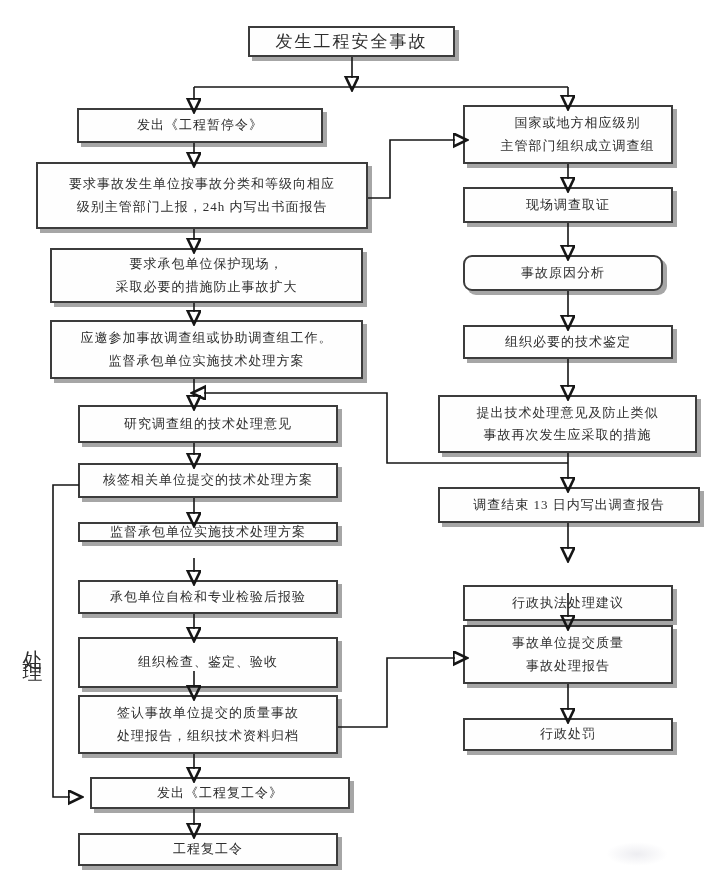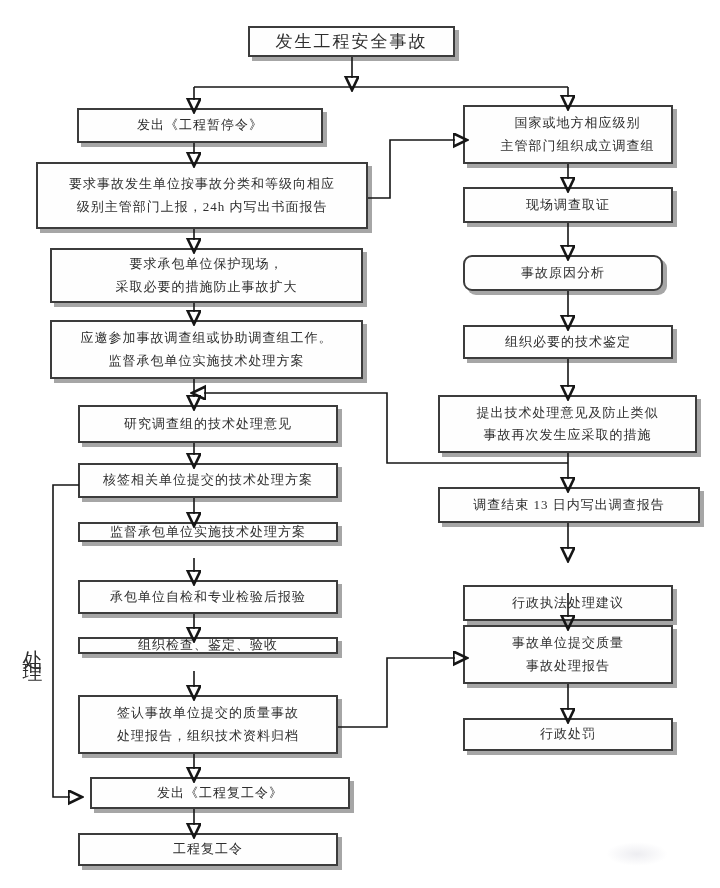--- a/index.html
+++ b/index.html
@@ -78,21 +78,21 @@
   <div class="node" style="left:36px;top:162px;width:332px;height:67px;">要求事故发生单位按事故分类和等级向相应
 级别主管部门上报，24h 内写出书面报告</div>
   <div class="node" style="left:50px;top:248px;width:313px;height:55px;">要求承包单位保护现场，
 采取必要的措施防止事故扩大</div>
   <div class="node" style="left:50px;top:320px;width:313px;height:59px;">应邀参加事故调查组或协助调查组工作。
 监督承包单位实施技术处理方案</div>
   <div class="node" style="left:78px;top:405px;width:260px;height:38px;">研究调查组的技术处理意见</div>
   <div class="node" style="left:78px;top:463px;width:260px;height:35px;">核签相关单位提交的技术处理方案</div>
   <div class="node" style="left:78px;top:522px;width:260px;height:20px;">监督承包单位实施技术处理方案</div>
   <div class="node" style="left:78px;top:580px;width:260px;height:34px;">承包单位自检和专业检验后报验</div>
-  <div class="node" style="left:78px;top:637px;width:260px;height:17px;">组织检查、鉴定、验收</div>
+  <div class="node" style="left:78px;top:637px;width:260px;height:51px;">组织检查、鉴定、验收</div>
   <div class="node" style="left:78px;top:695px;width:260px;height:59px;">签认事故单位提交的质量事故
 处理报告，组织技术资料归档</div>
   <div class="node" style="left:78px;top:777px;width:260px;height:32px;margin-left:12px;">发出《工程复工令》</div>
   <div class="node" style="left:78px;top:833px;width:260px;height:33px;">工程复工令</div>
 
   <div class="node" style="left:463px;top:105px;width:210px;height:59px;padding-left:19px;">国家或地方相应级别
 主管部门组织成立调查组</div>
   <div class="node" style="left:463px;top:187px;width:210px;height:36px;">现场调查取证</div>
   <div class="node" style="left:463px;top:255px;width:200px;height:36px;border-radius:9px;">事故原因分析</div>
   <div class="node" style="left:463px;top:325px;width:210px;height:34px;">组织必要的技术鉴定</div>

